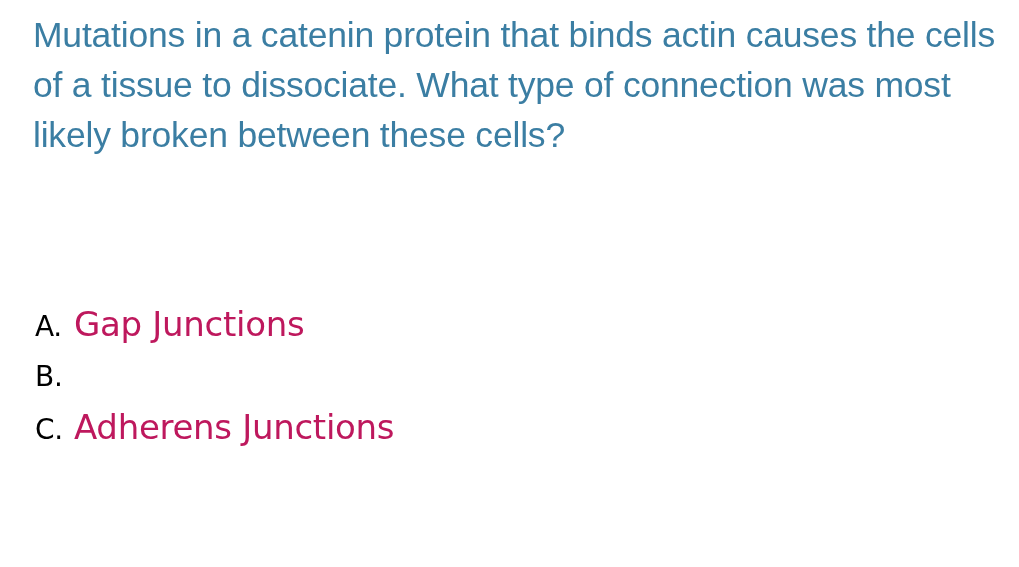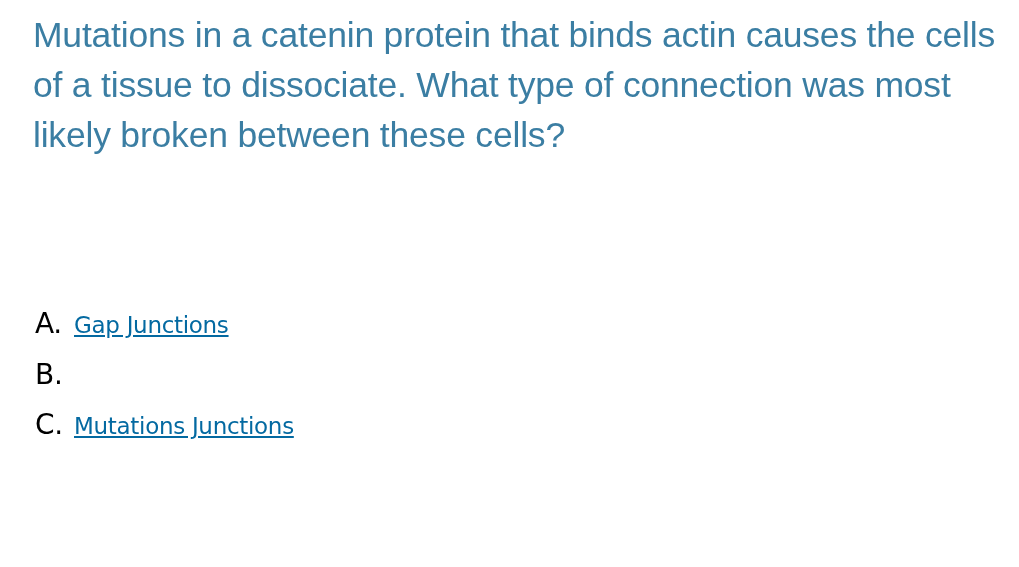--- a/index.html
+++ b/index.html
@@ -60,24 +60,23 @@
     flex: 0 0 auto;
     width: 39px;
     font-family: "DejaVu Sans", sans-serif;
     font-size: 28px;
     color: #000000;
   }
 
   .option-text {
     flex: 0 1 auto;
     font-family: "DejaVu Sans", sans-serif;
-    font-size: 23px;
-    color: #0369a1;
+    font-size: 34px;
+    color: #be185d;
     white-space: nowrap;
-    text-decoration: underline;
   }
 </style>
 </head>
 <body>
 
 <div class="slide">
 
   <div class="question-block">
     <p class="question-text">Mutations in a catenin protein that binds actin causes the cells of a tissue to dissociate. What type of connection was most likely broken between these cells?</p>
   </div>
@@ -88,21 +87,21 @@
       <span class="option-label">A.</span>
       <span class="option-text">Gap Junctions</span>
     </div>
 
     <div class="option-row">
       <span class="option-label">B.</span>
     </div>
 
     <div class="option-row">
       <span class="option-label">C.</span>
-      <span class="option-text">Mutations Junctions</span>
+      <span class="option-text">Adherens Junctions</span>
     </div>
 
     <div class="option-row">
       <span class="option-label">D.</span>
     </div>
 
     <div class="option-row">
       <span class="option-label">E.</span>
     </div>
 

